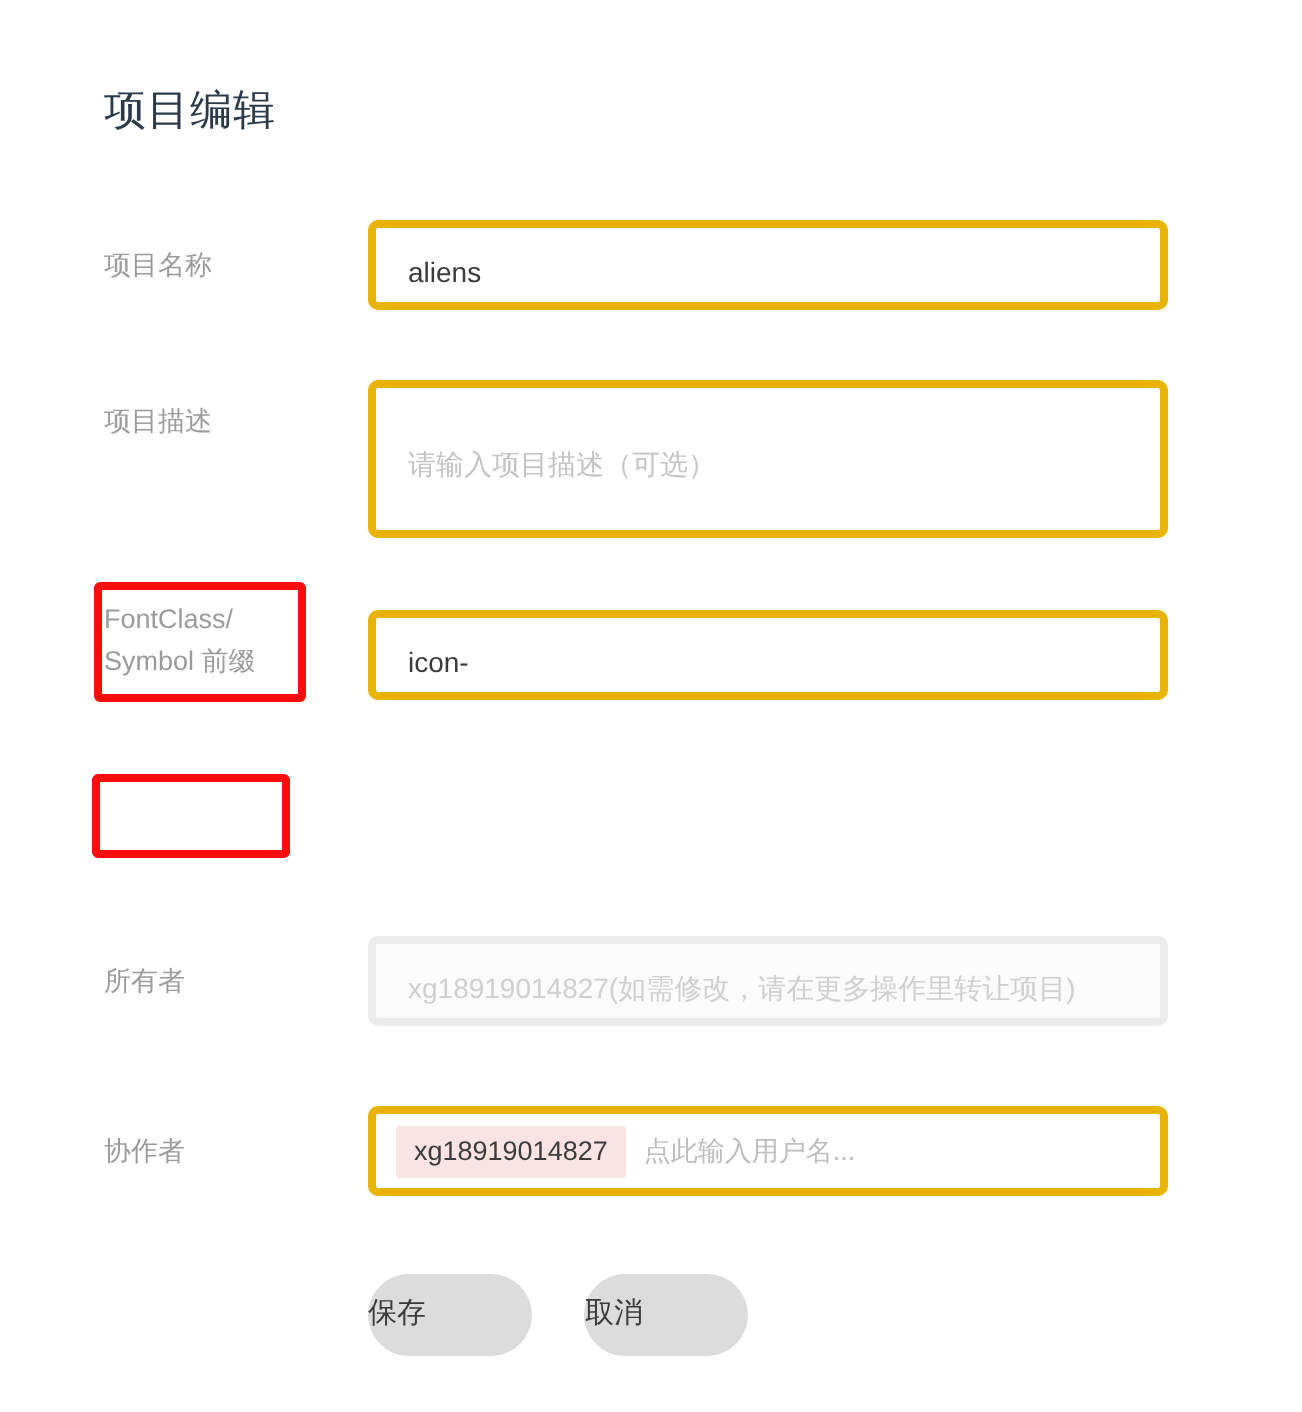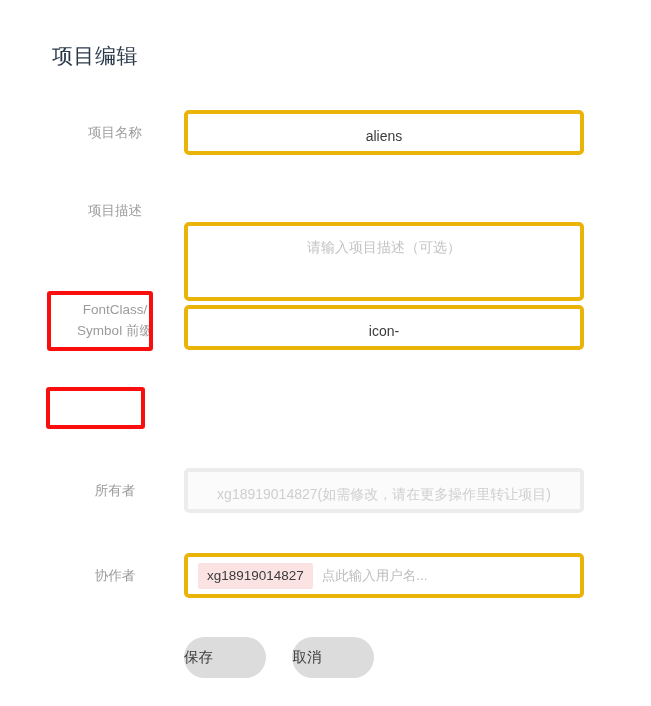--- a/index.html
+++ b/index.html
@@ -33,21 +33,20 @@
     color: #2b3a4a;
     letter-spacing: 0.5px;
     font-weight: 400;
     white-space: nowrap;
   }
 
   .form-row {
     position: absolute;
     left: 0;
     width: 586px;
-    text-align: center;
   }
 
   .row-label {
     position: absolute;
     left: 52px;
     font-size: 13.5px;
     line-height: 20px;
     color: #9b9b9b;
     width: 126px;
     white-space: pre-line;
@@ -69,23 +68,22 @@
 
   .field.text-input {
     height: 45px;
     line-height: 45px;
     white-space: nowrap;
     overflow: hidden;
   }
 
   .field.textarea {
     height: 79px;
-    padding-top: 11px;
+    padding-top: 28px;
     line-height: 21px;
-    margin-top: 32px;
   }
 
   .field.disabled {
     background: #fbfbfb;
     border-color: #ececec;
     color: #cfcfcf;
   }
 
   .placeholder {
     color: #c3c3c3;

